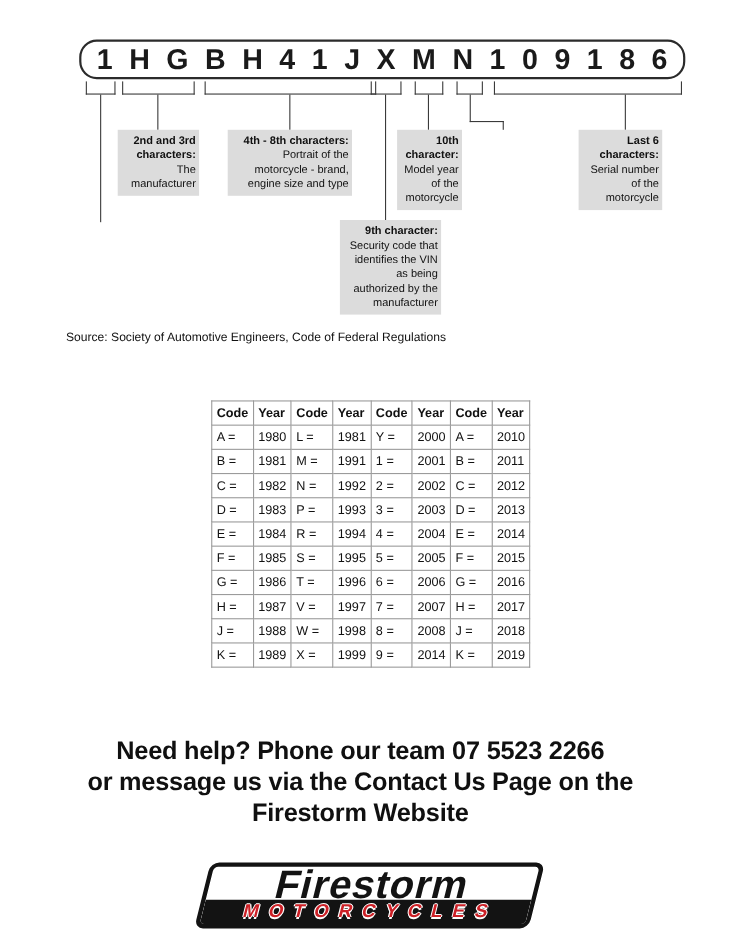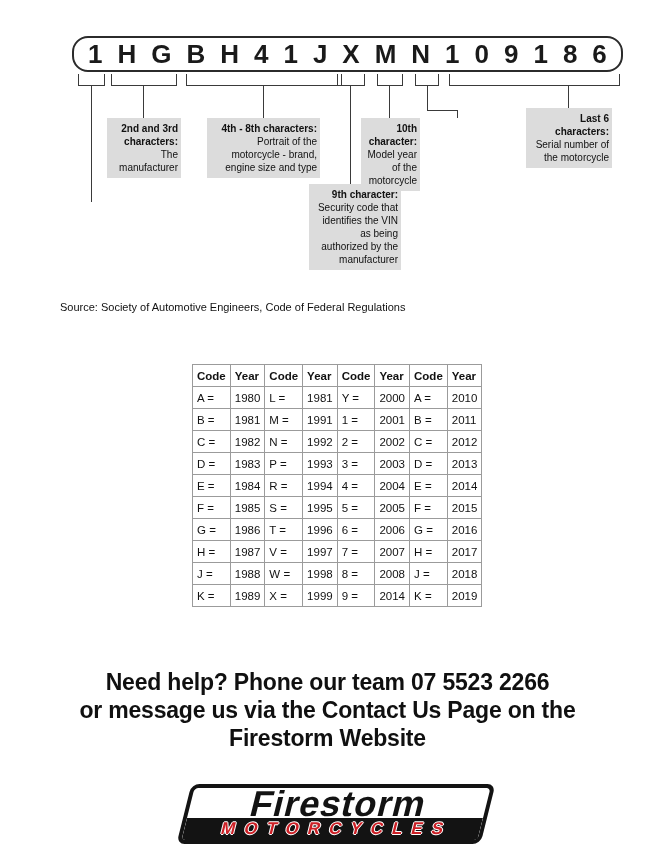--- a/index.html
+++ b/index.html
@@ -100,29 +100,29 @@
   <div class="stem" style="left:568px; top:86px; height:32px;"></div>
 
   <div class="gbox" style="left:107px; top:118px; width:74px;">
     <div class="gt">2nd and 3rd characters:</div>
     <div>The manufacturer</div>
   </div>
   <div class="gbox" style="left:207px; top:118px; width:113px;">
     <div class="gt">4th - 8th characters:</div>
     <div>Portrait of the motorcycle - brand, engine size and type</div>
   </div>
-  <div class="gbox" style="left:309px; top:184px; width:92px;">
+  <div class="gbox" style="left:309px; top:200px; width:92px;">
     <div class="gt">9th character:</div>
     <div>Security code that identifies the VIN as being authorized by the manufacturer</div>
   </div>
   <div class="gbox" style="left:361px; top:118px; width:59px;">
     <div class="gt">10th character:</div>
     <div>Model year of the motorcycle</div>
   </div>
-  <div class="gbox" style="left:526px; top:108px; width:86px;">
+  <div class="gbox" style="left:526px; top:118px; width:76px;">
     <div class="gt">Last 6 characters:</div>
     <div>Serial number of the motorcycle</div>
   </div>
 
   <div class="source-note">Source:  Society of Automotive Engineers, Code of Federal Regulations</div>
 
   <table class="year-table">
     <thead>
       <tr>
           <th>Code</th>

